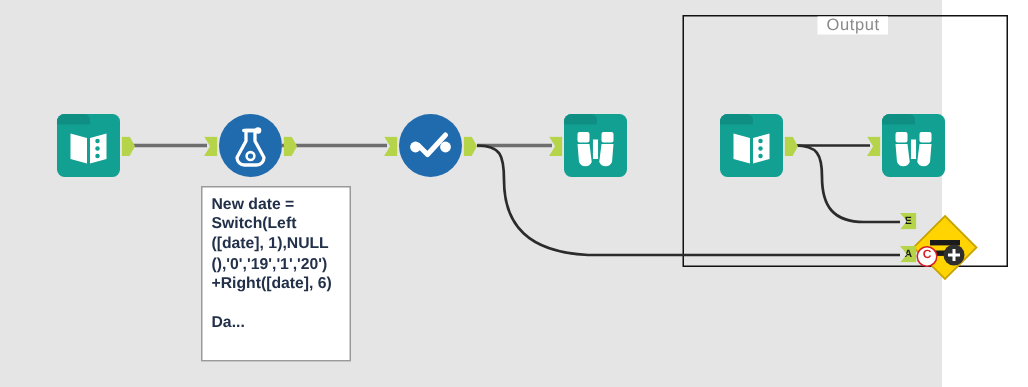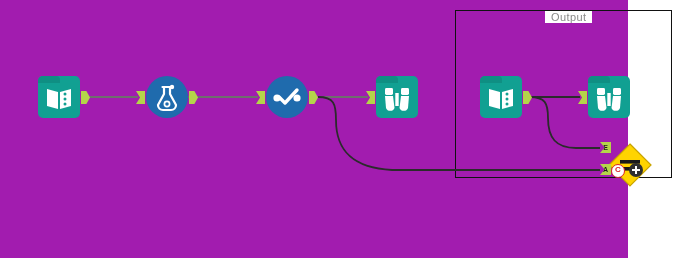--- a/index.html
+++ b/index.html
@@ -5,21 +5,21 @@
   html,body{margin:0;padding:0;}
   body{
     width:685px;height:258px;
     background:#ffffff;
     font-family:"Liberation Sans", sans-serif;
     overflow:hidden;
     position:relative;
   }
   #canvas{
     position:absolute;left:0;top:0;width:628px;height:258px;
-    background:#a21caf;
+    background:#e5e5e5;
   }
   .layer{position:absolute;left:0;top:0;width:685px;height:258px;}
   #wires{z-index:1;}
   #nodes{z-index:2;}
 
   
   .container-box{
     position:absolute;
     border:1.6px solid #111111;
     background:transparent;
@@ -233,15 +233,22 @@
       <svg viewBox="0 0 46 46" width="46" height="46">
         <polygon points="23,2 44,23 23,44 2,23" fill="#ffd400" stroke="#c9a400" stroke-width="1.2"></polygon>
         <rect x="13" y="18" width="20" height="3.6" fill="#1a1a1a"></rect>
         <rect x="13" y="25" width="20" height="3.6" fill="#1a1a1a"></rect>
       </svg>
     </div>
 
     <div class="badge-c" style="left:611px;top:164px;">C</div>
     <div class="badge-plus" style="left:629px;top:163px;"></div>
 
+    <div class="annotation" style="left:134px;top:124px;width:100px;height:117px;">New date =
+Switch(Left
+([date], 1),NULL
+(),'0','19','1','20')
++Right([date], 6)
+
+Da...</div>
 
   </div>
 </div>
 
 </body></html>

